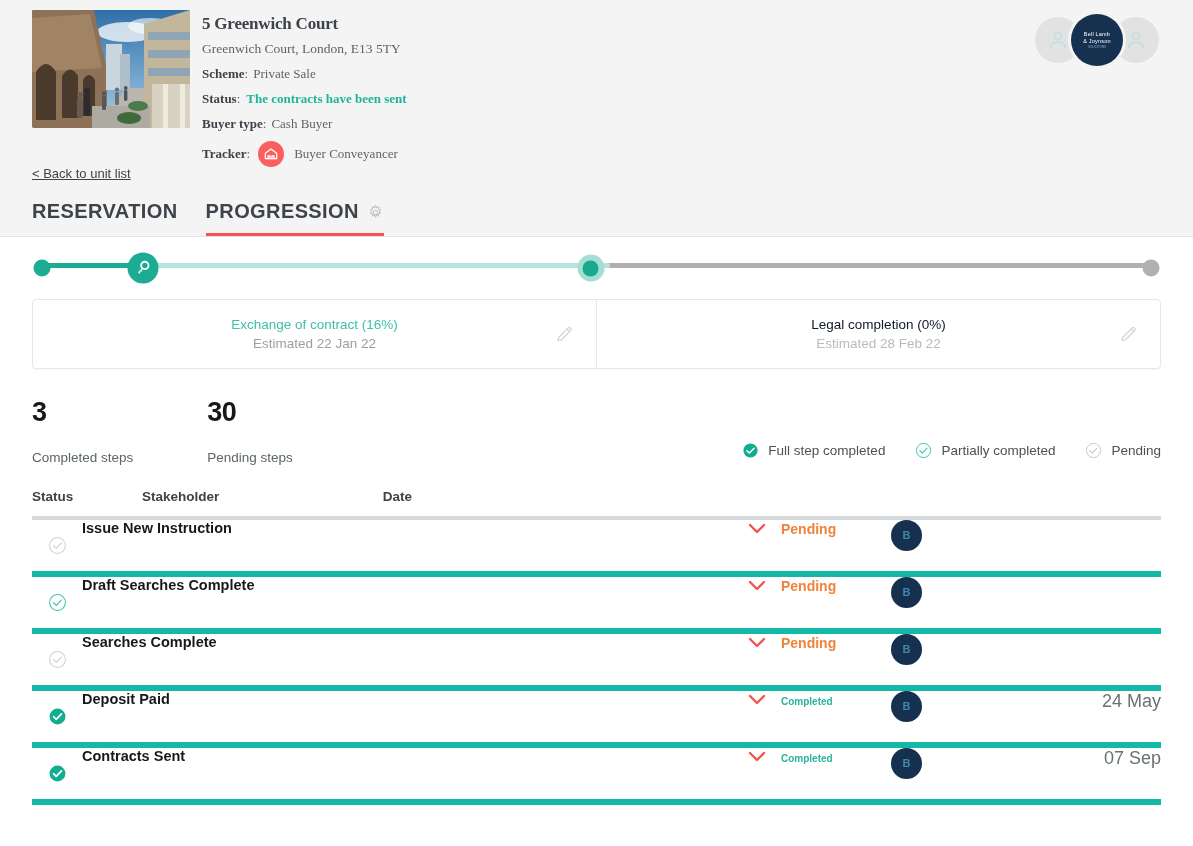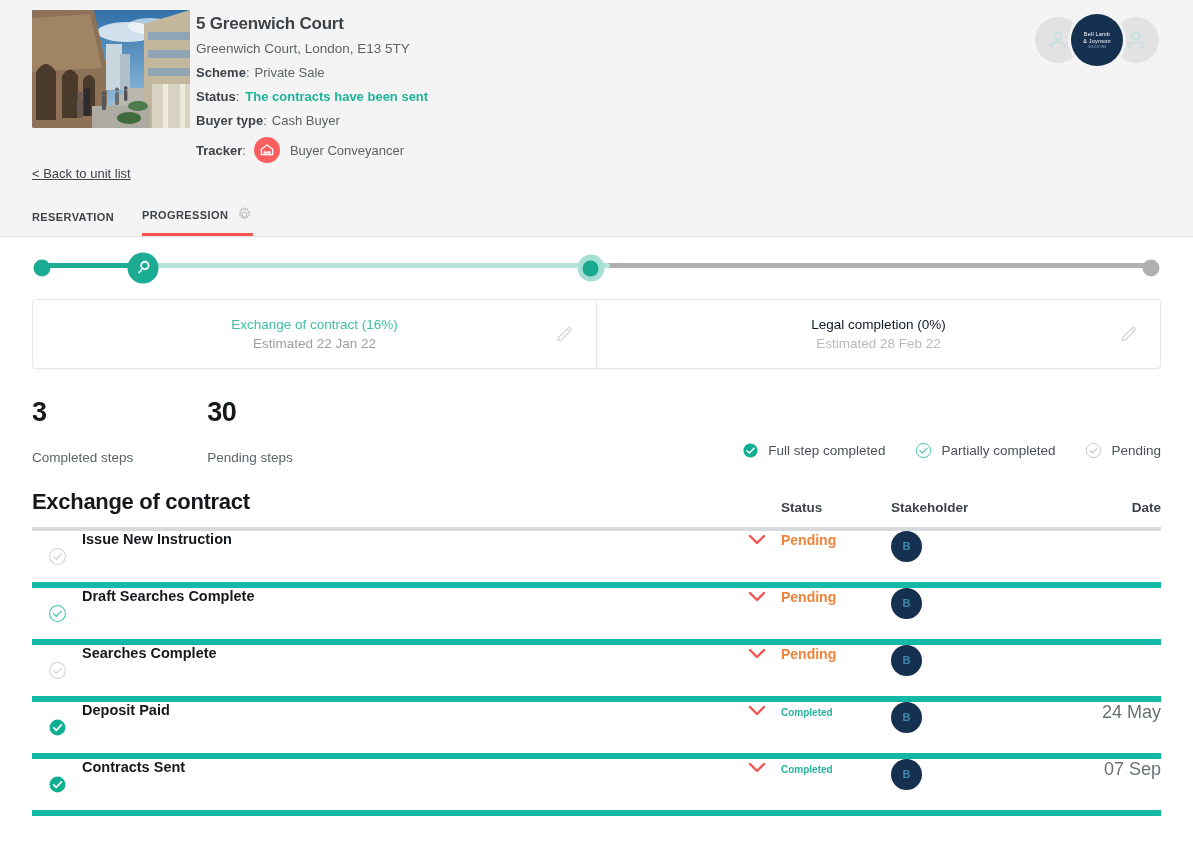--- a/index.html
+++ b/index.html
@@ -23,21 +23,21 @@
   .thumb {
     width: 158px; height: 118px;
     border-radius: 2px;
     overflow: hidden;
     flex: 0 0 158px;
     position: relative;
     background: #8aa6bd;
   }
   .thumb svg { display: block; width: 100%; height: 100%; }
 
-  .meta { margin-left: 6px; padding-top: 4px; }
+  .meta { margin-left: 12px; padding-top: 4px; font-family: Liberation Serif, serif; }
   .meta .title {
     font-size: 17px; font-weight: bold; color: #3d4349;
     letter-spacing: -0.2px; margin-bottom: 7px;
   }
   .meta .addr {
     font-size: 13.5px; color: #5c6468; margin-bottom: 9px;
   }
   .meta-row {
     font-size: 13px; color: #5c6468; margin-bottom: 9px;
     display: flex; align-items: center;
@@ -79,21 +79,21 @@
     position: absolute; left: 32px; top: 166px;
     font-size: 13px; color: #3d4349; text-decoration: underline;
     cursor: pointer;
   }
 
   .tabs {
     position: absolute; left: 32px; bottom: 0;
     display: flex; align-items: flex-end; gap: 28px;
   }
   .tab {
-    font-size: 11px; font-weight: bold; color: #3d4349;
+    font-size: 20px; font-weight: bold; color: #3d4349;
     letter-spacing: .4px; padding-bottom: 10px;
     display: flex; align-items: center; gap: 8px; cursor: pointer;
     border-bottom: 3px solid transparent;
   }
   .tab.active { border-bottom-color: #f4544f; }
   .gear { width: 17px; height: 17px; opacity: .45; }
 
   
   .progress-wrap { position: relative; height: 62px; margin: 0 32px; }
   .track {
@@ -418,21 +418,20 @@
           <path d="M7 12.3 L10.4 15.6 L17 8.8" fill="none" stroke="#c3c7ca" stroke-width="1.5" stroke-linecap="round" stroke-linejoin="round"></path>
         </svg>
       </span>
       <span>Pending</span>
     </div>
   </div>
 </div>
 
 <div class="section">
   <div class="sec-head">
-    <div class="sec-title">Exchange of contract</div>
     <div class="col-h c-status">Status</div>
     <div class="col-h c-stake">Stakeholder</div>
     <div class="col-h c-date">Date</div>
   </div>
   <div id="rows">
       <div class="row">
         <div class="row-check">
           <svg viewBox="0 0 24 24">
             <circle cx="12" cy="12" r="10" fill="none" stroke="#cdd1d4" stroke-width="1.3"></circle>
             <path d="M7 12.3 L10.4 15.6 L17 8.8" fill="none" stroke="#cdd1d4" stroke-width="1.4" stroke-linecap="round" stroke-linejoin="round"></path>

